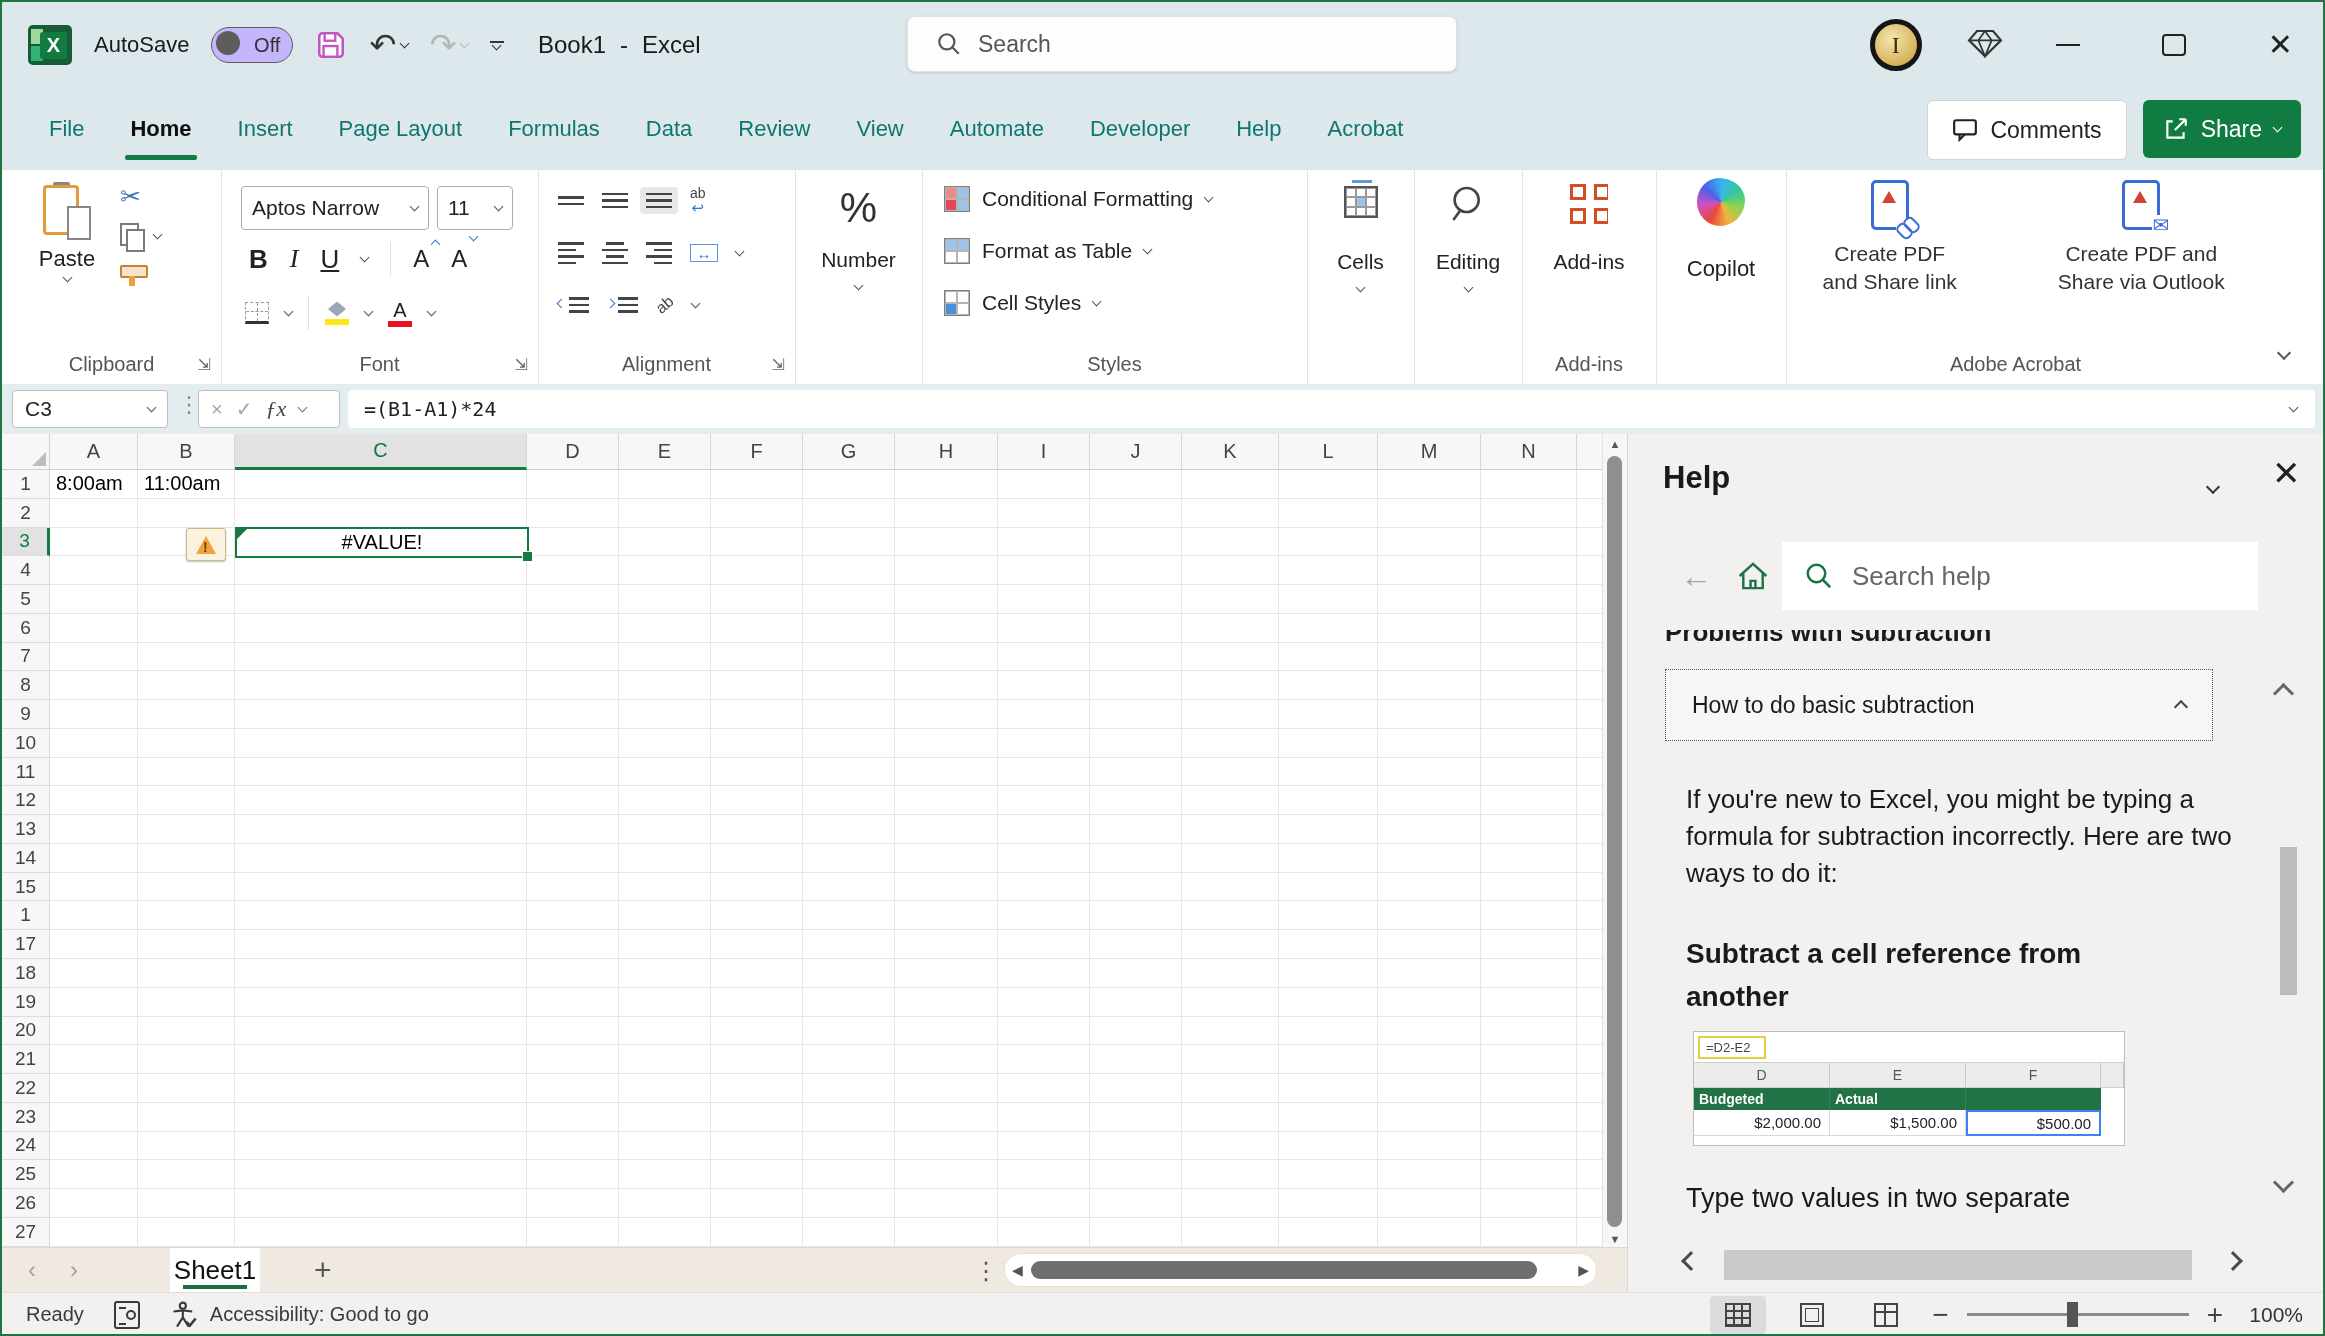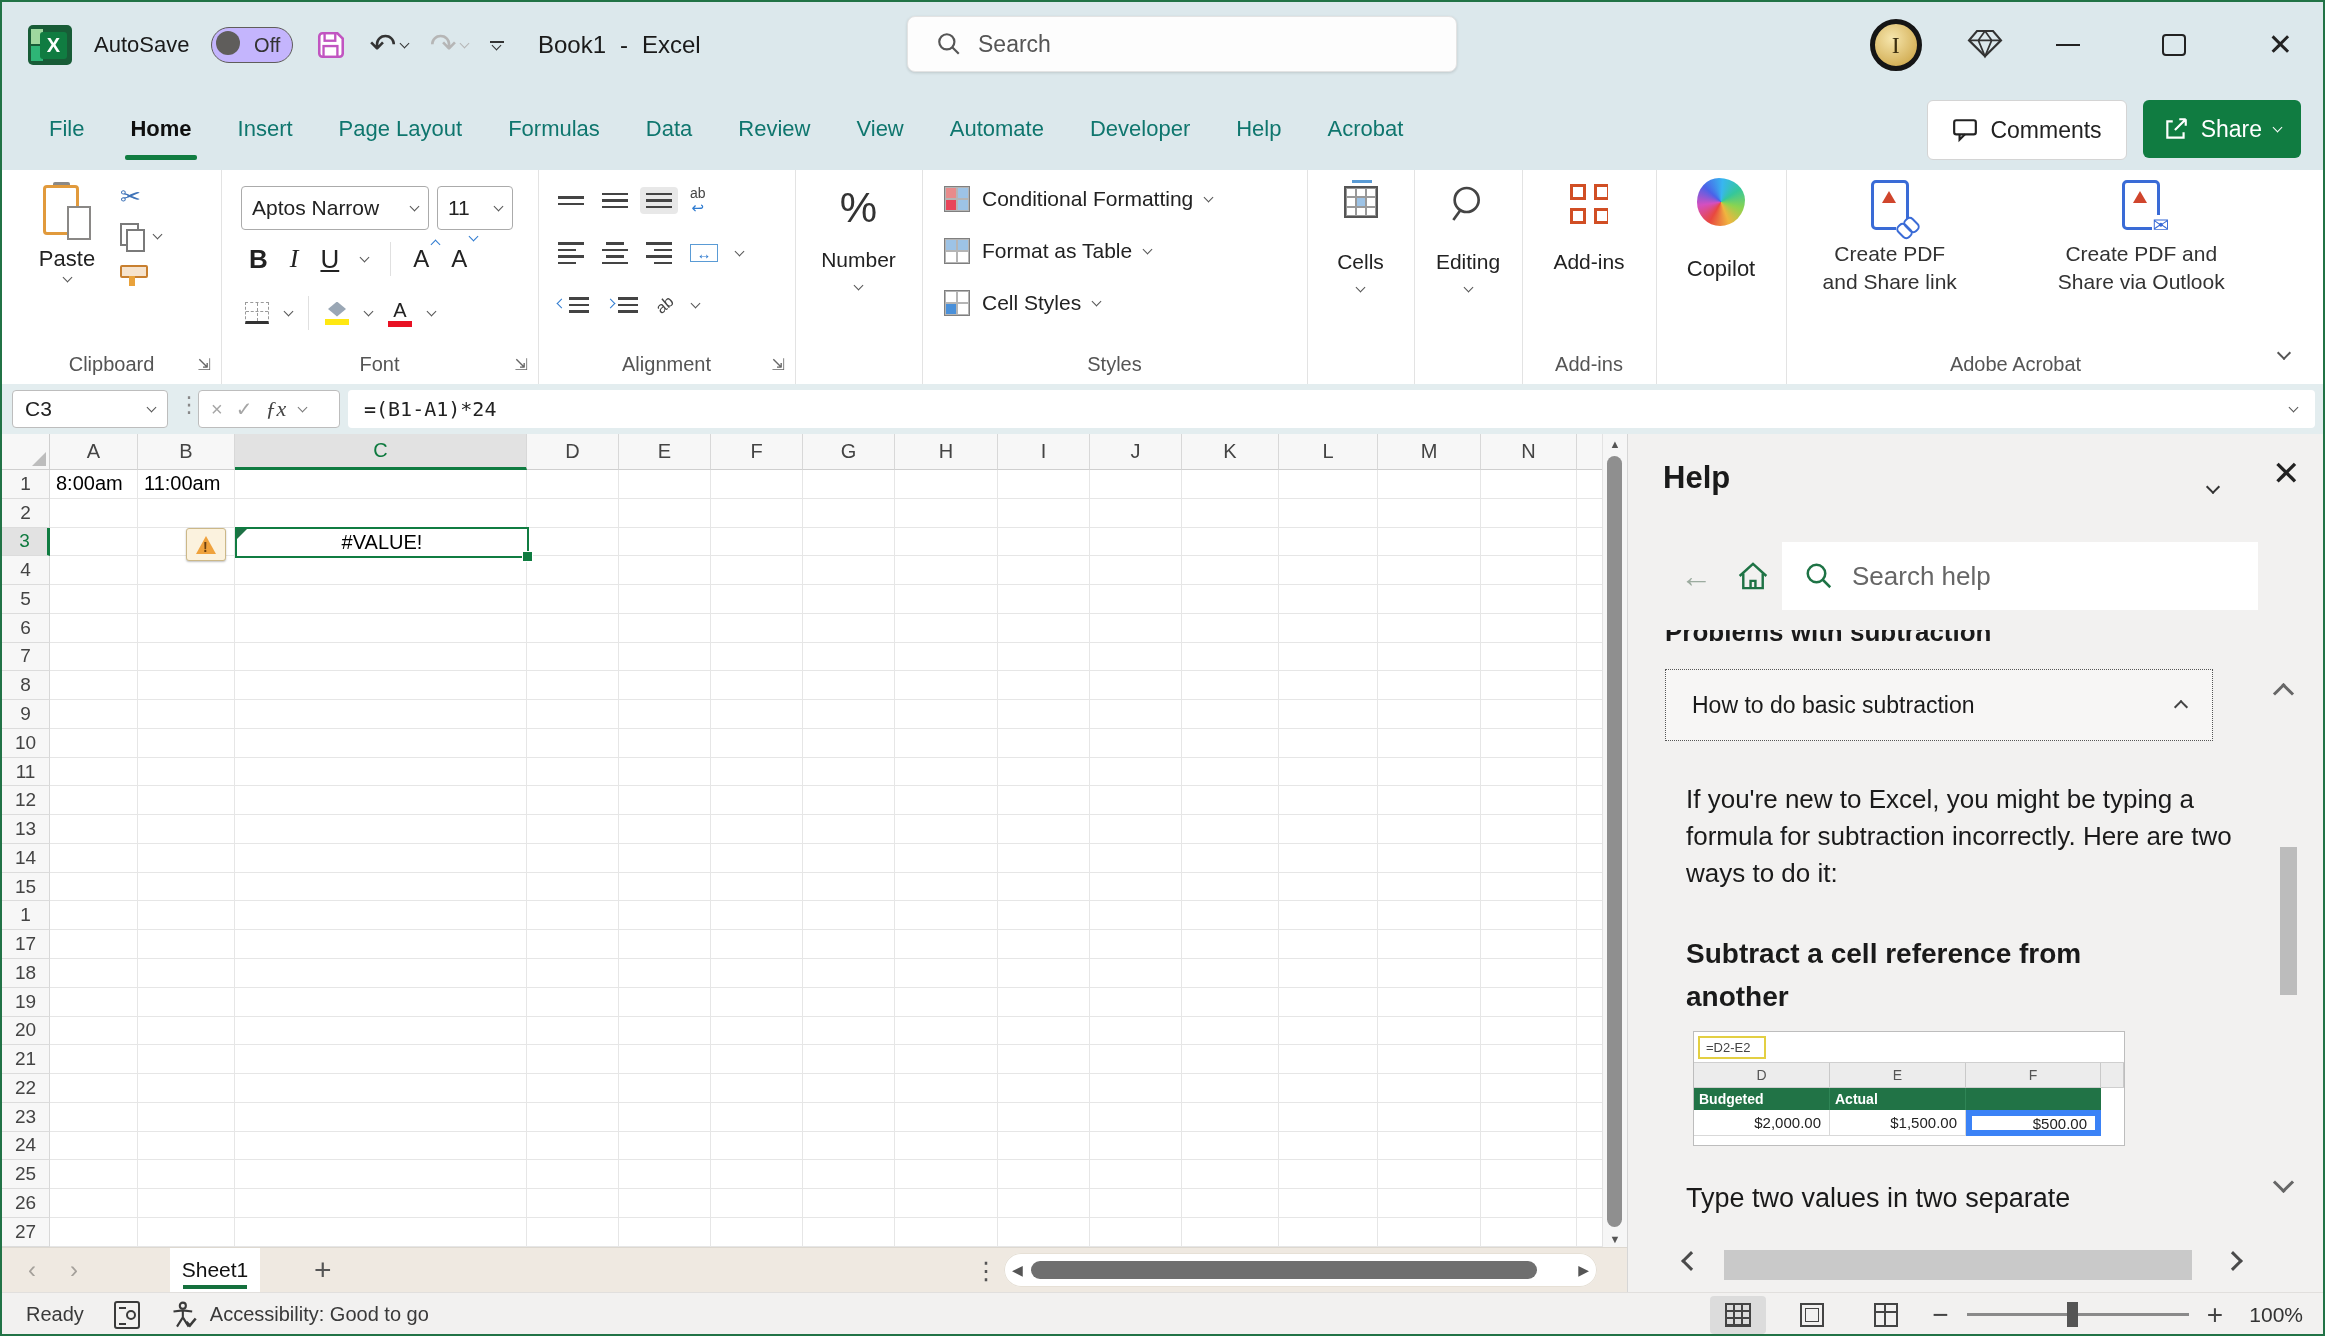--- a/index.html
+++ b/index.html
@@ -188,21 +188,21 @@
   .warn-tri::after{content:"!";position:absolute;left:-3px;top:3px;font-size:14px;font-weight:bold;color:#6b3f0e}
 
   .vscroll{position:absolute;top:432px;left:1600px;width:25px;height:813px;background:#f6f6f6;border-left:1px solid #e3e3e3;box-sizing:border-box}
   .vs-arrow{position:absolute;left:0;right:0;text-align:center;font-size:11px;color:#555}
   .vs-thumb{position:absolute;left:4px;width:15px;top:22px;bottom:20px;background:#8f8f8f;border-radius:8px}
 
   
   .sheetstrip{position:absolute;top:1245px;left:0;width:1625px;height:45px;background:#efe9e1;border-top:1px solid #ddd8d0;box-sizing:border-box}
   .ss-nav{position:absolute;top:0;height:100%;display:flex;align-items:center;font-size:24px;color:#a4a09a}
   .ss-prev{left:26px}.ss-next{left:68px}
-  .sheet-tab{position:absolute;left:168px;top:0;height:100%;width:90px;background:#fff;display:flex;align-items:center;justify-content:center;font-size:21px;color:#111;position:absolute}
+  .sheet-tab{position:absolute;left:168px;top:0;height:100%;width:90px;background:#fff;display:flex;align-items:center;justify-content:center;font-size:26px;color:#111;position:absolute}
   .sheet-tab::after{content:"";position:absolute;left:13px;right:13px;bottom:3px;height:4px;background:#15703d}
   .ss-add{position:absolute;left:312px;top:0;height:100%;display:flex;align-items:center;font-size:30px;color:#555;font-weight:300}
   .ss-dots{position:absolute;left:972px;top:4px;font-size:24px;color:#555;letter-spacing:0;line-height:38px}
   .hscroll{position:absolute;left:1002px;top:5px;width:593px;height:34px;background:#fff;border-radius:17px;display:flex;align-items:center;box-shadow:inset 0 0 0 1px #e6e0d6}
   .hs-arrow{color:#555;font-size:14px;padding:0 8px}
   .hs-thumb{height:18px;width:506px;background:#6f6f6f;border-radius:9px}
 
   
   .statusbar{position:absolute;top:1290px;left:0;right:0;height:44px;background:#f2f1f0;border-top:1px solid #e1dfdd;box-sizing:border-box}
   .sb-left{position:absolute;left:24px;top:0;height:100%;display:flex;align-items:center;gap:30px;font-size:20px;color:#3a3a3a}
@@ -241,21 +241,21 @@
   .hp-mini{margin:13px 0 0 65px;width:432px;border:1px solid #bdbdbd;background:#fff;box-sizing:border-box}
   .hm-fbar{height:30px;border-bottom:1px solid #cfcfcf;display:flex;align-items:center;padding-left:4px}
   .hm-formula{border:2px solid #e3cf43;background:#fff;font-size:13px;color:#444;padding:2px 14px 2px 6px}
   .hm-cols{display:flex;height:24px;background:#ececec;border-bottom:1px solid #cfcfcf}
   .hm-colcell{border-right:1px solid #c9c9c9;display:flex;align-items:center;justify-content:center;font-size:14px;color:#555;box-sizing:border-box}
   .hm-head{display:flex;height:22px;background:#217346}
   .hm-headcell{border-right:1px solid #2f8556;display:flex;align-items:center;padding-left:5px;font-size:14px;font-weight:bold;color:#fff;box-sizing:border-box}
   .hm-headcell.blank{background:#fff;border-right:none}
   .hm-vals{display:flex;height:26px}
   .hm-valcell{border-right:1px solid #d9d9d9;border-bottom:1px solid #d9d9d9;display:flex;align-items:center;justify-content:flex-end;padding-right:8px;font-size:15px;color:#222;box-sizing:border-box}
-  .hm-valcell.hl{border:6px solid #3b82f6}
+  .hm-valcell.hl{border:2px solid #3b82f6}
   .hm-bottom{height:9px}
   .hp-bottomtext{margin:34px 0 0 58px;font-size:27px;line-height:36px;color:#1a1a1a}
   .hp-chev-up{position:absolute;left:648px;top:248px}
   .hp-vthumb{position:absolute;left:652px;top:413px;width:17px;height:148px;background:#bcbcbc}
   .hp-chev-down{position:absolute;left:648px;top:742px}
   .hp-harrow-l{position:absolute;left:56px;top:820px;color:#4a4a4a}
   .hp-harrow-l .x-chev,.hp-harrow-r .x-chev{width:11px;height:11px;border-width:3.5px}
   .hp-htrack{position:absolute;left:96px;top:816px;width:468px;height:30px;background:#c9c9c9}
   .hp-harrow-r{position:absolute;left:598px;top:820px;color:#4a4a4a}
 </style>

